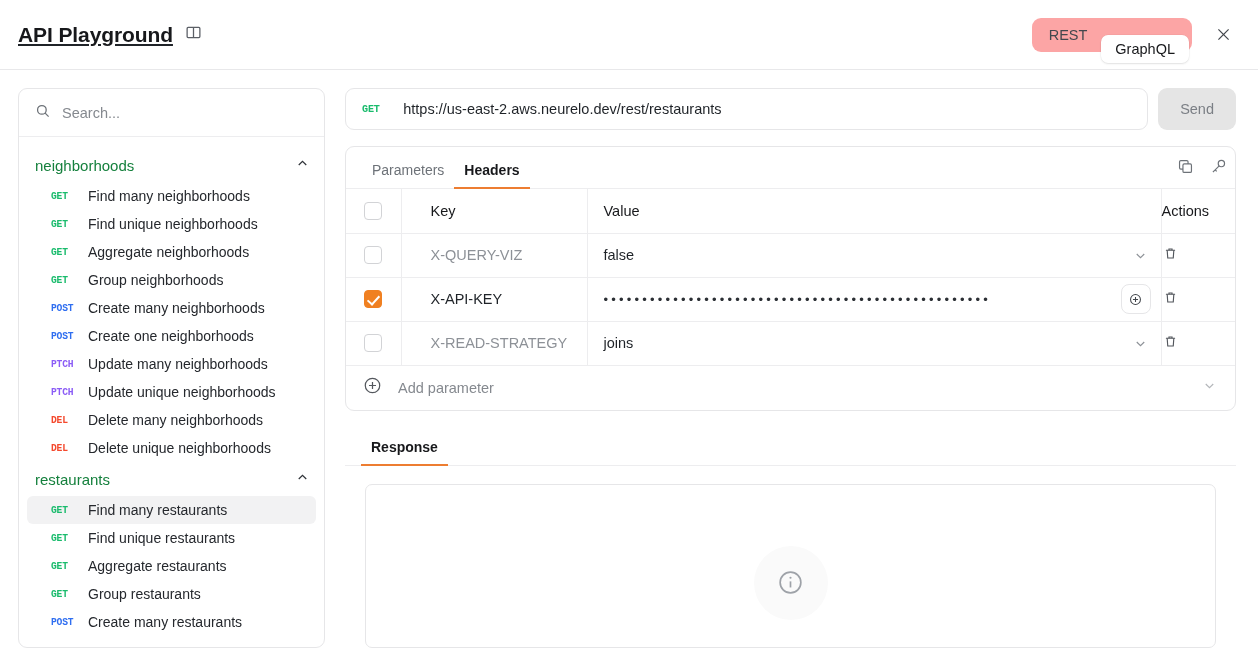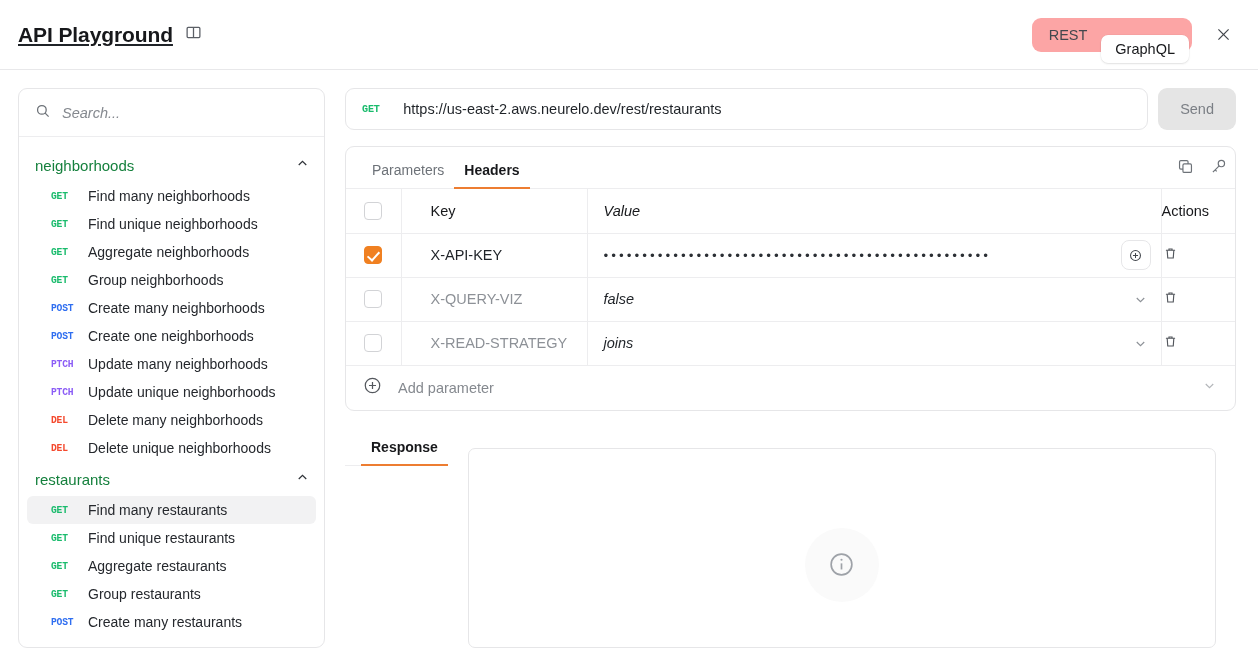--- a/index.html
+++ b/index.html
@@ -96,21 +96,20 @@
     border-bottom: 1px solid #ededef;
     flex: 0 0 48px;
   }
   .search-input {
     border: none; outline: none;
     font-family: inherit;
     font-size: 14.5px;
     color: #17181b;
     background: transparent;
     width: 100%;
-    font-style: italic;
   }
   .search-input::placeholder { color: #85898f; }
   .nav-scroll { overflow: hidden; padding-top: 11px; flex: 1 1 auto; }
 
   .group-header {
     display: flex;
     align-items: center;
     padding: 0 14px 0 16px;
     height: 34px;
     cursor: pointer;
@@ -233,21 +232,21 @@
   table.params { width: 100%; border-collapse: collapse; table-layout: fixed; }
   table.params th, table.params td {
     border-bottom: 1px solid #ededef;
     height: 44px;
     font-weight: normal;
     text-align: left;
     vertical-align: middle;
   }
   .col-chk { width: 55px; border-right: 1px solid #ededef; text-align: center !important; }
   .col-key { width: 186px; border-right: 1px solid #ededef; padding-left: 29px; }
-  .col-val { padding-left: 16px; padding-right: 10px; border-right: 1px solid #ededef; font-style: italic; }
+  .col-val { padding-left: 16px; padding-right: 10px; border-right: 1px solid #ededef; }
   .col-act { width: 74px; text-align: right; }
   table.params th { font-size: 14.5px; color: #17181b; }
   .col-act-h { padding-left: 0; text-align: center; }
 
   .chk {
     width: 18px; height: 18px;
     border: 1.5px solid #d2d3d6;
     border-radius: 4px;
     display: inline-block;
     vertical-align: middle;
@@ -304,21 +303,21 @@
     align-items: center;
     height: 44px;
     padding: 0 18px 0 17px;
     gap: 16px;
     cursor: pointer;
   }
   .add-label { font-size: 14.5px; color: #85898f; }
   .add-chev { margin-left: auto; color: #b3b6ba; display: block; }
 
   
-  .resp-panel { margin-top: 19px; flex: 1 1 auto; display: flex; flex-direction: row; min-height: 0; }
+  .resp-panel { margin-top: 19px; flex: 1 1 auto; display: flex; flex-direction: column; min-height: 0; }
   .resp-tabbar {
     display: flex; align-items: flex-end;
     height: 36px;
     padding-left: 16px;
     border-bottom: 1px solid #ededef;
   }
   .resp-body {
     flex: 1 1 auto;
     padding: 18px 20px 0 20px;
     display: flex;
@@ -492,49 +491,49 @@
             <th class="col-chk">
               <span class="chk"></span>
             </th>
             <th class="col-key">Key</th>
             <th class="col-val">Value</th>
             <th class="col-act col-act-h">Actions</th>
           </tr>
         </thead>
         <tbody id="tbody">
             <tr>
-              <td class="col-chk"><span class="chk checked"></span></td>
-              <td class="col-key"><span class="key-text">X-API-KEY</span></td>
+              <td class="col-chk"><span class="chk"></span></td>
+              <td class="col-key"><span class="key-text muted">X-QUERY-VIZ</span></td>
               <td class="col-val">
                 <div class="val-cell">
-                  <span class="masked">••••••••••••••••••••••••••••••••••••••••••••••••••</span>
-                  <span class="circle-btn">
-                    <svg width="15" height="15" viewBox="0 0 20 20" fill="none" stroke="currentColor" stroke-width="1.4">
-                      <circle cx="10" cy="10" r="6.6"></circle>
-                      <line x1="10" y1="6.6" x2="10" y2="13.4"></line>
-                      <line x1="6.6" y1="10" x2="13.4" y2="10"></line>
+                  <span class="val-text">false</span>
+                  <span class="chev-cell">
+                    <svg width="15" height="15" viewBox="0 0 20 20" fill="none" stroke="currentColor" stroke-width="1.5">
+                      <polyline points="5,8 10,13 15,8"></polyline>
                     </svg>
                   </span>
                 </div>
               </td>
               <td class="col-act"><span class="trash"><svg width="17" height="17" viewBox="0 0 20 20" fill="none" stroke="currentColor" stroke-width="1.35">
                     <path d="M4.6 6.2h10.8"></path>
                     <path d="M8.2 6.2V4.7h3.6v1.5"></path>
                     <path d="M6.1 6.2l.65 9.1h6.5l.65-9.1"></path>
                   </svg></span></td>
             </tr>
             <tr>
-              <td class="col-chk"><span class="chk"></span></td>
-              <td class="col-key"><span class="key-text muted">X-QUERY-VIZ</span></td>
+              <td class="col-chk"><span class="chk checked"></span></td>
+              <td class="col-key"><span class="key-text">X-API-KEY</span></td>
               <td class="col-val">
                 <div class="val-cell">
-                  <span class="val-text">false</span>
-                  <span class="chev-cell">
-                    <svg width="15" height="15" viewBox="0 0 20 20" fill="none" stroke="currentColor" stroke-width="1.5">
-                      <polyline points="5,8 10,13 15,8"></polyline>
+                  <span class="masked">••••••••••••••••••••••••••••••••••••••••••••••••••</span>
+                  <span class="circle-btn">
+                    <svg width="15" height="15" viewBox="0 0 20 20" fill="none" stroke="currentColor" stroke-width="1.4">
+                      <circle cx="10" cy="10" r="6.6"></circle>
+                      <line x1="10" y1="6.6" x2="10" y2="13.4"></line>
+                      <line x1="6.6" y1="10" x2="13.4" y2="10"></line>
                     </svg>
                   </span>
                 </div>
               </td>
               <td class="col-act"><span class="trash"><svg width="17" height="17" viewBox="0 0 20 20" fill="none" stroke="currentColor" stroke-width="1.35">
                     <path d="M4.6 6.2h10.8"></path>
                     <path d="M8.2 6.2V4.7h3.6v1.5"></path>
                     <path d="M6.1 6.2l.65 9.1h6.5l.65-9.1"></path>
                   </svg></span></td>
             </tr>

